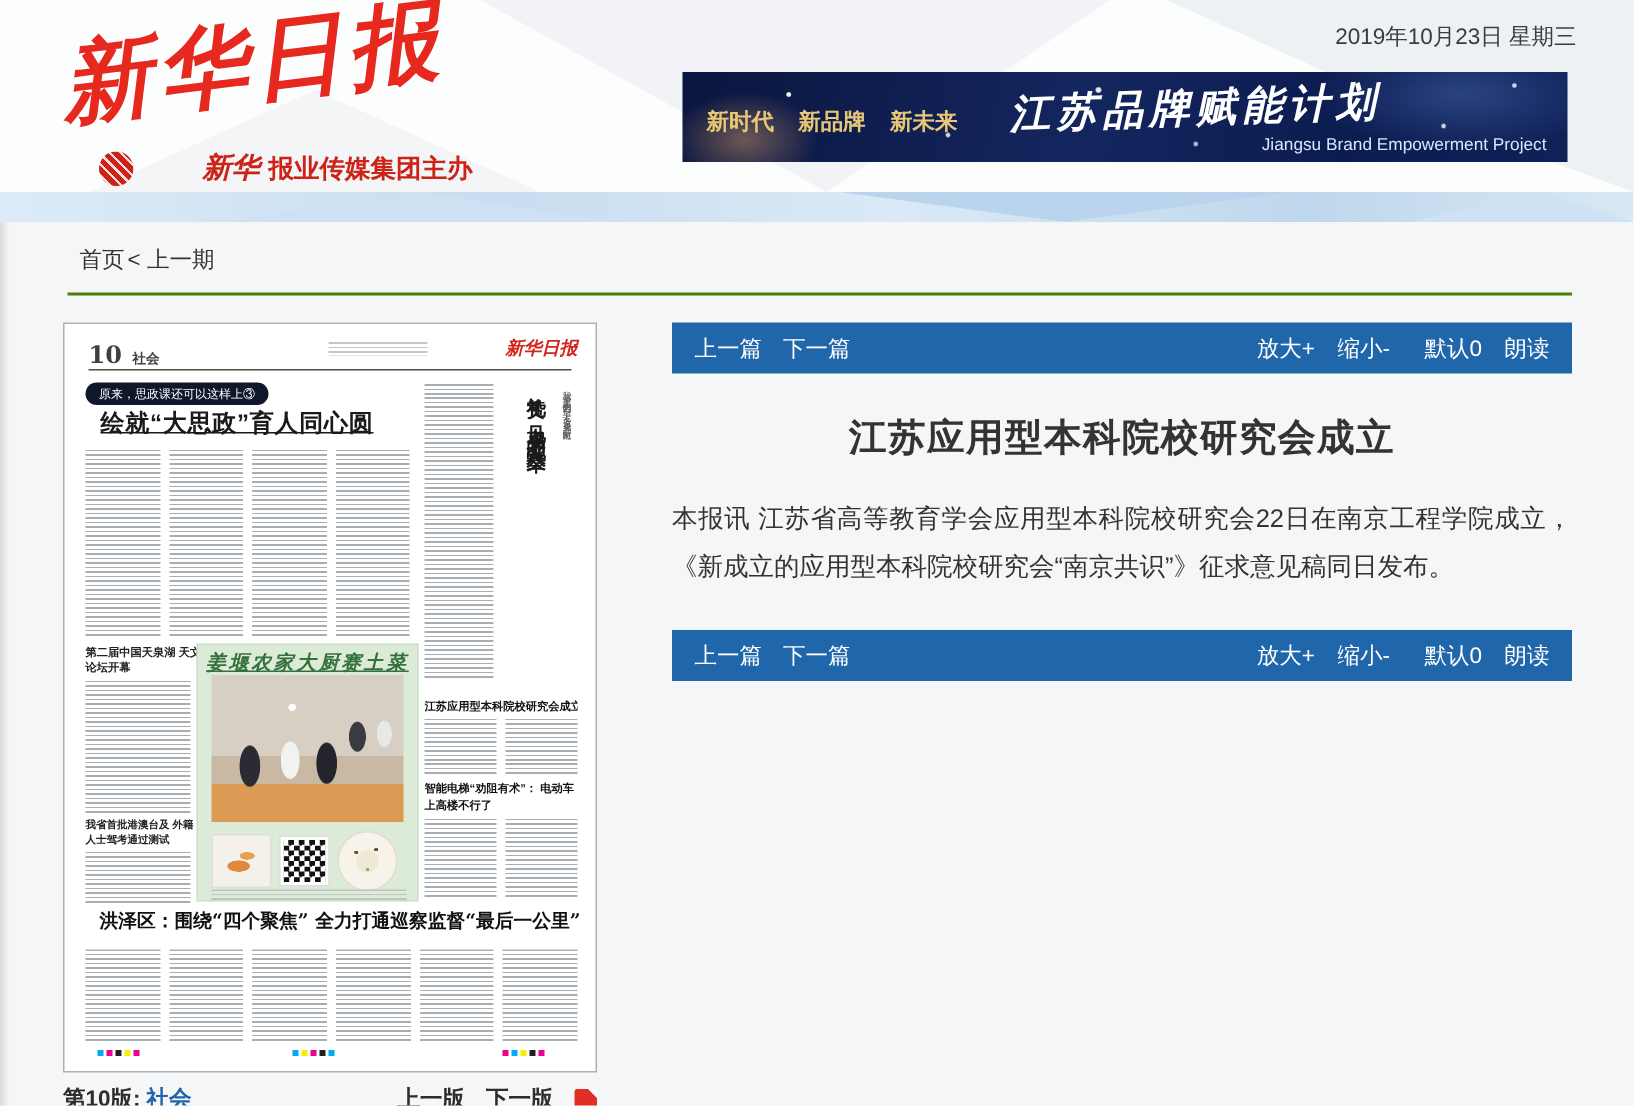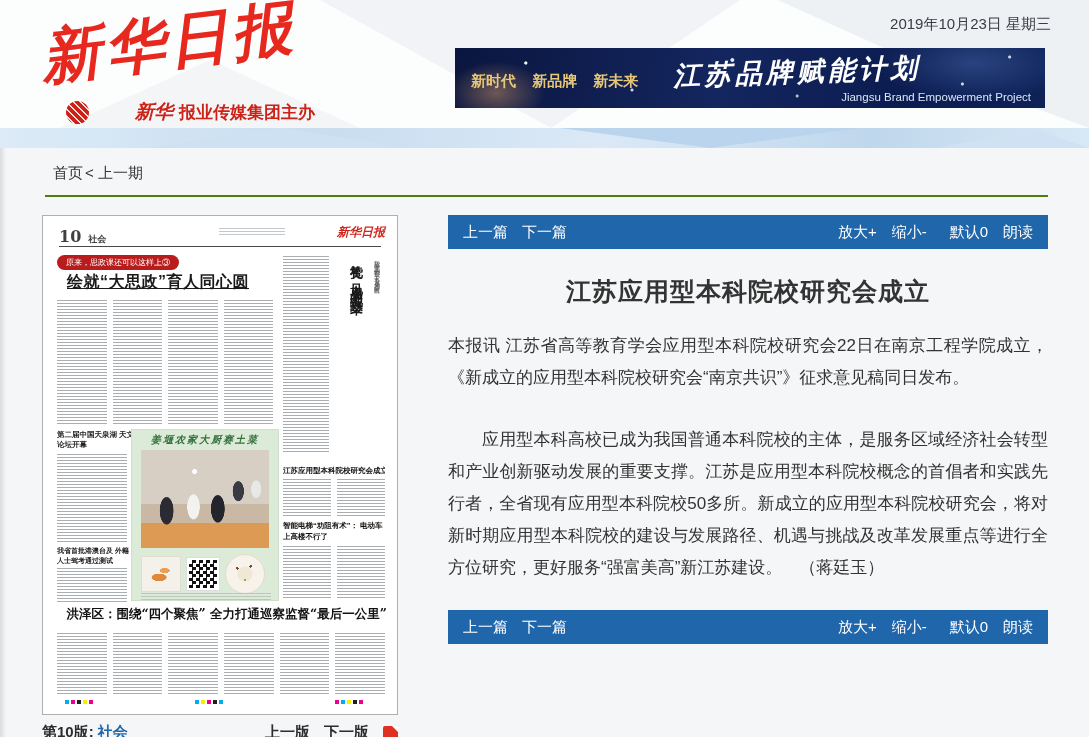--- a/index.html
+++ b/index.html
@@ -62,34 +62,34 @@
   .cols > div { flex:1; }
 
   .np-pgnum { position:absolute; top:11px; left:16px; font-family:"DejaVu Serif",serif; font-weight:bold;
               font-size:16px; color:#404040; }
   .np-sec { font-size:9px; margin-left:7px; font-family:"Liberation Sans",sans-serif; }
   .np-rule { position:absolute; top:30px; left:16px; width:322px; height:1px; background:#4a4a4a; }
   .np-mast { position:absolute; top:8px; right:12px; color:#d0261c; font-size:12px; font-weight:bold;
              font-style:italic; font-family:"DejaVu Serif",serif; }
   .np-mast-lines { position:absolute; top:12px; right:112px; width:66px; height:9px; opacity:.7; }
 
-  .np-kicker { position:absolute; top:39px; left:14px; background:#b91c1c; color:#fff; font-size:8px;
+  .np-kicker { position:absolute; top:39px; left:14px; background:#0f172a; color:#fff; font-size:8px;
                padding:2px 9px; border-radius:9px; white-space:nowrap; }
   .np-headline1 { position:absolute; top:56px; left:24px; width:230px; font-size:16px; font-weight:bold;
                   color:#1a1a1a; white-space:nowrap; letter-spacing:.5px;text-decoration:underline; }
   .np-cols1 { top:84px; left:14px; width:216px; height:126px; }
   .np-h2 { position:absolute; top:214px; left:14px; width:78px; font-size:7.5px; font-weight:bold; color:#222; line-height:1.35; }
   .np-col2 { position:absolute; top:238px; left:14px; width:70px; height:88px; }
   .np-h3 { position:absolute; top:330px; left:14px; width:78px; font-size:7px; font-weight:bold; color:#222; line-height:1.4; }
   .np-col3 { position:absolute; top:352px; left:14px; width:70px; height:36px; }
 
   .np-photo { position:absolute; top:213px; left:88px; width:148px; height:172px; background:#dcead8;
               border:1px solid #cfe0ca; }
   .np-photo-title { position:absolute; top:3px; left:0; width:100%; text-align:center; color:#35713c;
-                    font-size:10px; font-weight:bold; font-style:italic; letter-spacing:2px; }
+                    font-size:13px; font-weight:bold; font-style:italic; letter-spacing:2px;text-decoration:underline; }
   .np-photo-img { position:absolute; top:20px; left:9px; width:128px; height:98px;
     background-image:
       radial-gradient(circle 4px at 42% 22%, #ffffff 0 60%, transparent 65%),
       radial-gradient(ellipse 11px 22px at 20% 62%, #2b2b33 0 60%, transparent 65%),
       radial-gradient(ellipse 10px 20px at 41% 58%, #f2f2f0 0 60%, transparent 65%),
       radial-gradient(ellipse 11px 22px at 60% 60%, #24242c 0 60%, transparent 65%),
       radial-gradient(ellipse 9px 16px at 76% 42%, #3a3a42 0 60%, transparent 65%),
       radial-gradient(ellipse 8px 14px at 90% 40%, #e8e8e6 0 60%, transparent 65%),
       linear-gradient(180deg,#d8cfc4 0 55%, #c9b8a3 55% 74%, #dd9a55 74% 100%); }
   .np-photo-row { position:absolute; top:124px; left:9px; width:130px; height:40px; display:flex; gap:6px; align-items:center; }
@@ -283,21 +283,20 @@
         <a>缩小-</a>
         <a class="sp">默认0</a>
         <a>朗读</a>
       </div>
     </div>
 
     <h1 class="article-title">江苏应用型本科院校研究会成立</h1>
 
     <div class="article-body">
       <p class="para1">本报讯 江苏省高等教育学会应用型本科院校研究会22日在南京工程学院成立，《新成立的应用型本科院校研究会“南京共识”》征求意见稿同日发布。</p>
-      <p class="para2">应用型本科高校已成为我国普通本科院校的主体，是服务区域经济社会转型和产业创新驱动发展的重要支撑。江苏是应用型本科院校概念的首倡者和实践先行者，全省现有应用型本科院校50多所。新成立的应用型本科院校研究会，将对新时期应用型本科院校的建设与发展路径、机遇与挑战及改革发展重点等进行全方位研究，更好服务“强富美高”新江苏建设。　（蒋廷玉）</p>
     </div>
 
     <div class="toolbar bottom">
       <div class="grp">
         <a>上一篇</a>
         <a>下一篇</a>
       </div>
       <div class="grp2">
         <a>放大+</a>
         <a>缩小-</a>

